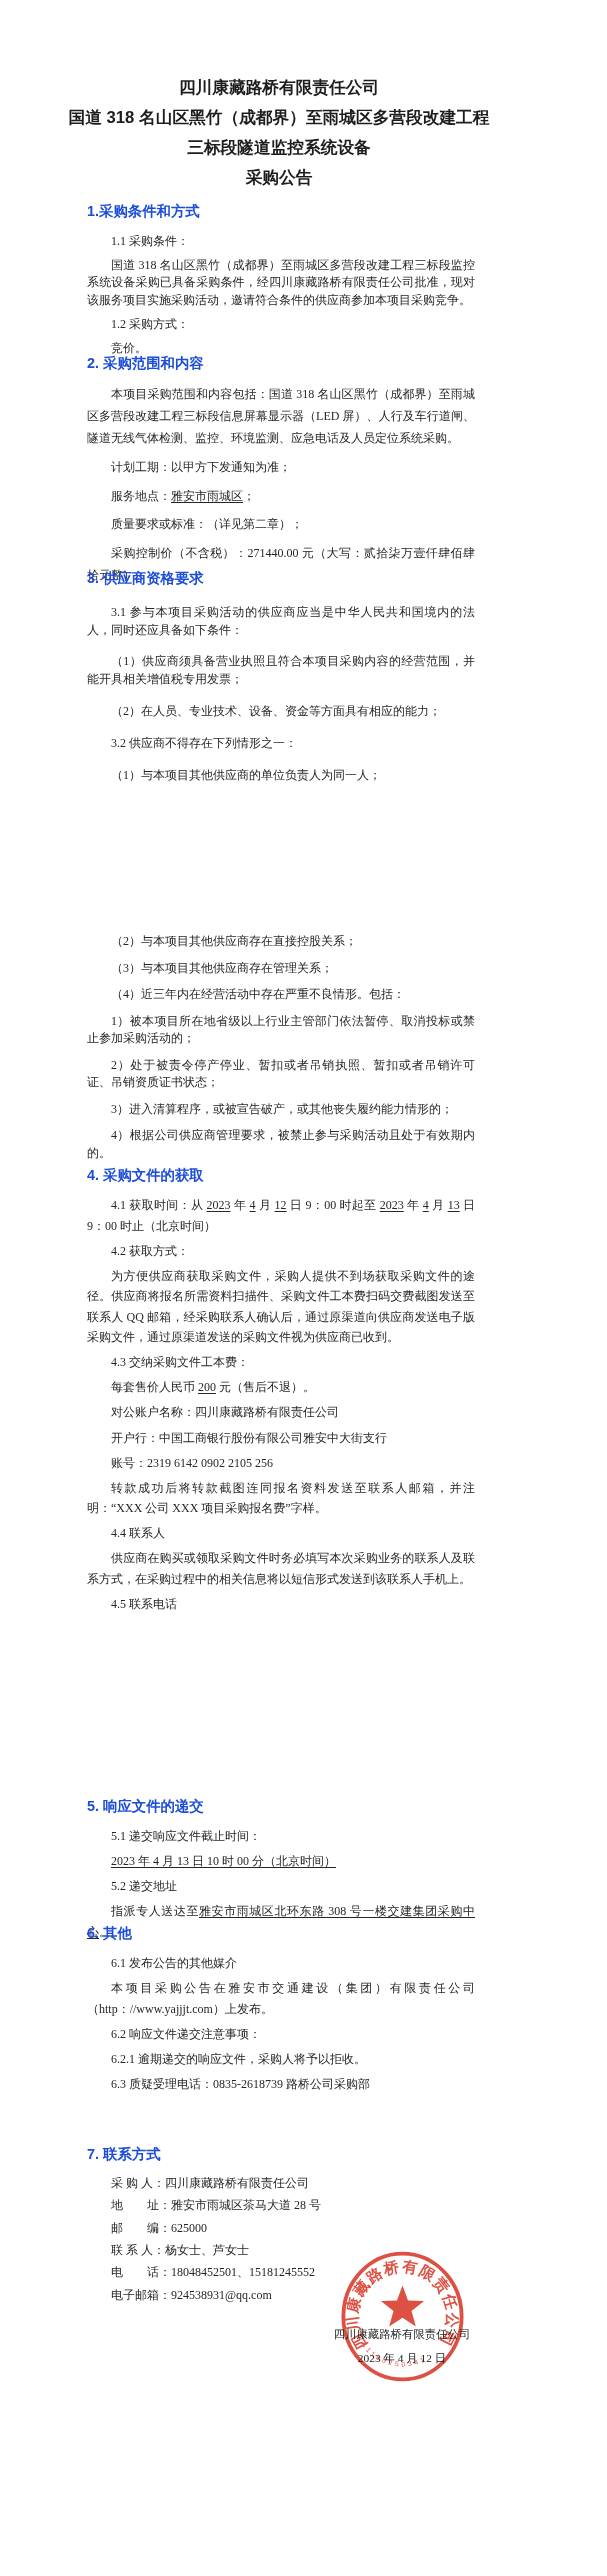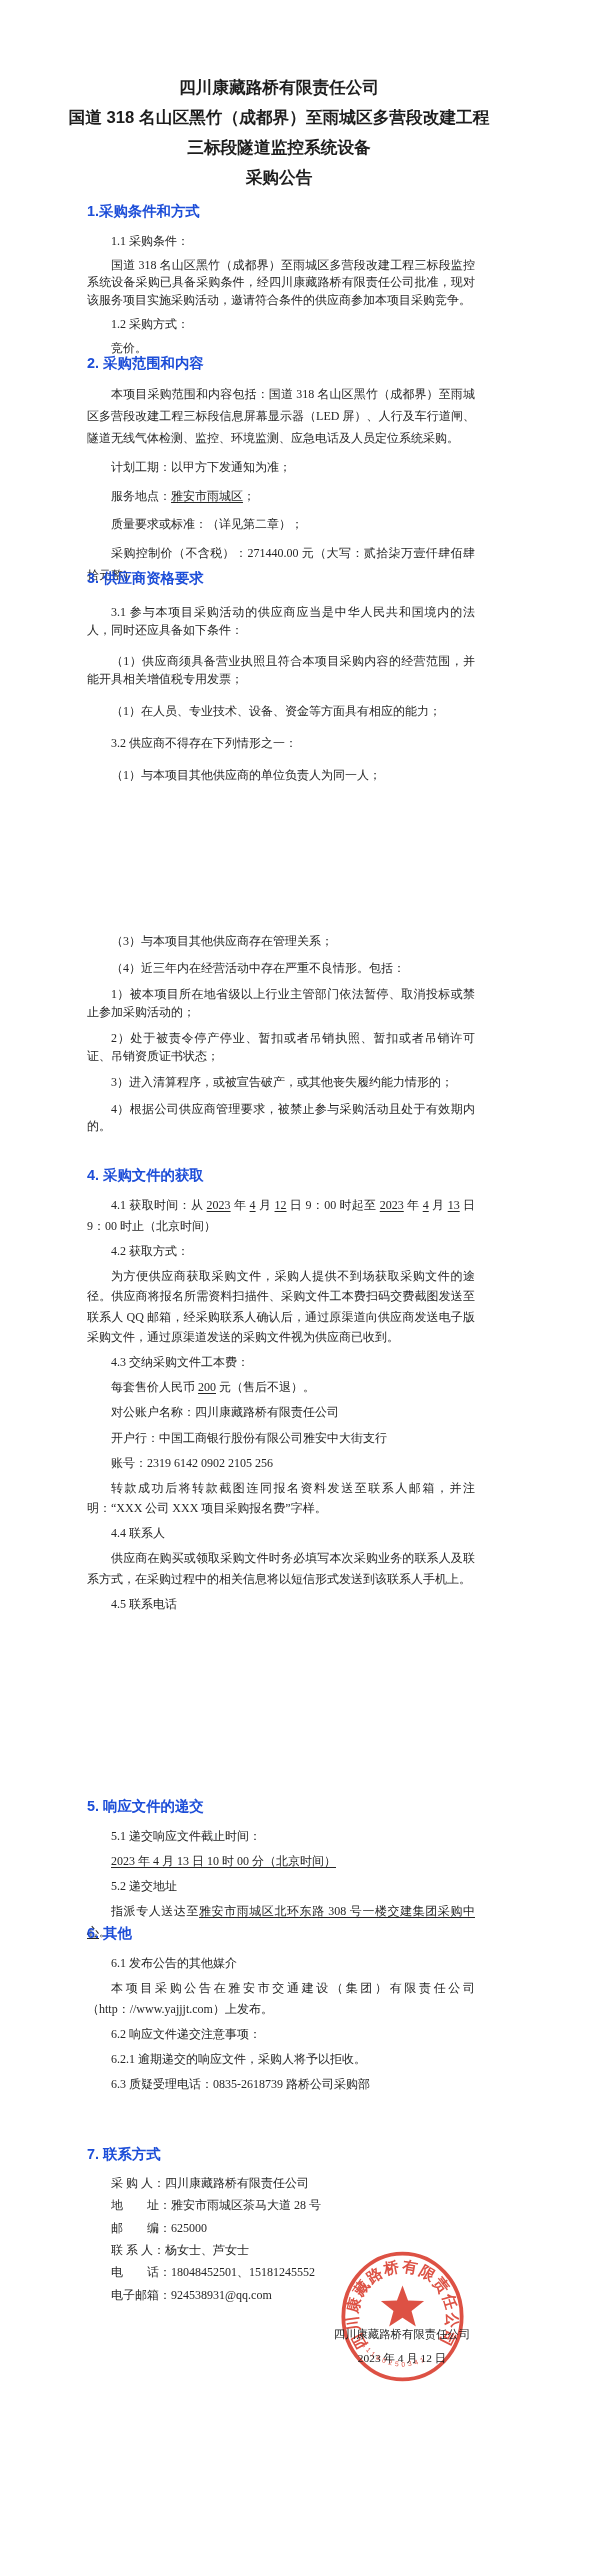--- a/index.html
+++ b/index.html
@@ -54,26 +54,27 @@
     <p class="ind">计划工期：以甲方下发通知为准；</p>
     <p class="ind"><span>服务地点：</span><span class="u">雅安市雨城区</span><span>；</span></p>
     <p class="ind">质量要求或标准：（详见第二章）；</p>
     <p class="ind b">采购控制价（不含税）：271440.00 元（大写：贰拾柒万壹仟肆佰肆拾元整）。</p>
   </div>
 
   <div class="sec s3" style="top:568px">
     <h2>3. 供应商资格要求</h2>
     <p class="ind">3.1 参与本项目采购活动的供应商应当是中华人民共和国境内的法人，同时还应具备如下条件：</p>
     <p class="ind">（1）供应商须具备营业执照且符合本项目采购内容的经营范围，并能开具相关增值税专用发票；</p>
-    <p class="ind">（1）在人员、专业技术、设备、资金等方面具有相应的能力；</p>
+    <p class="ind">（2）在人员、专业技术、设备、资金等方面具有相应的能力；</p>
     <p class="ind">3.2 供应商不得存在下列情形之一：</p>
     <p class="ind">（1）与本项目其他供应商的单位负责人为同一人；</p>
   </div>
 
   <div class="sec s3b" style="top:933px">
+    <p class="ind">（2）与本项目其他供应商存在直接控股关系；</p>
     <p class="ind">（3）与本项目其他供应商存在管理关系；</p>
     <p class="ind">（4）近三年内在经营活动中存在严重不良情形。包括：</p>
     <p class="ind">1）被本项目所在地省级以上行业主管部门依法暂停、取消投标或禁止参加采购活动的；</p>
     <p class="ind">2）处于被责令停产停业、暂扣或者吊销执照、暂扣或者吊销许可证、吊销资质证书状态；</p>
     <p class="ind">3）进入清算程序，或被宣告破产，或其他丧失履约能力情形的；</p>
     <p class="ind">4）根据公司供应商管理要求，被禁止参与采购活动且处于有效期内的。</p>
   </div>
 
   <div class="sec s4" style="top:1165px">
     <h2>4. 采购文件的获取</h2>

